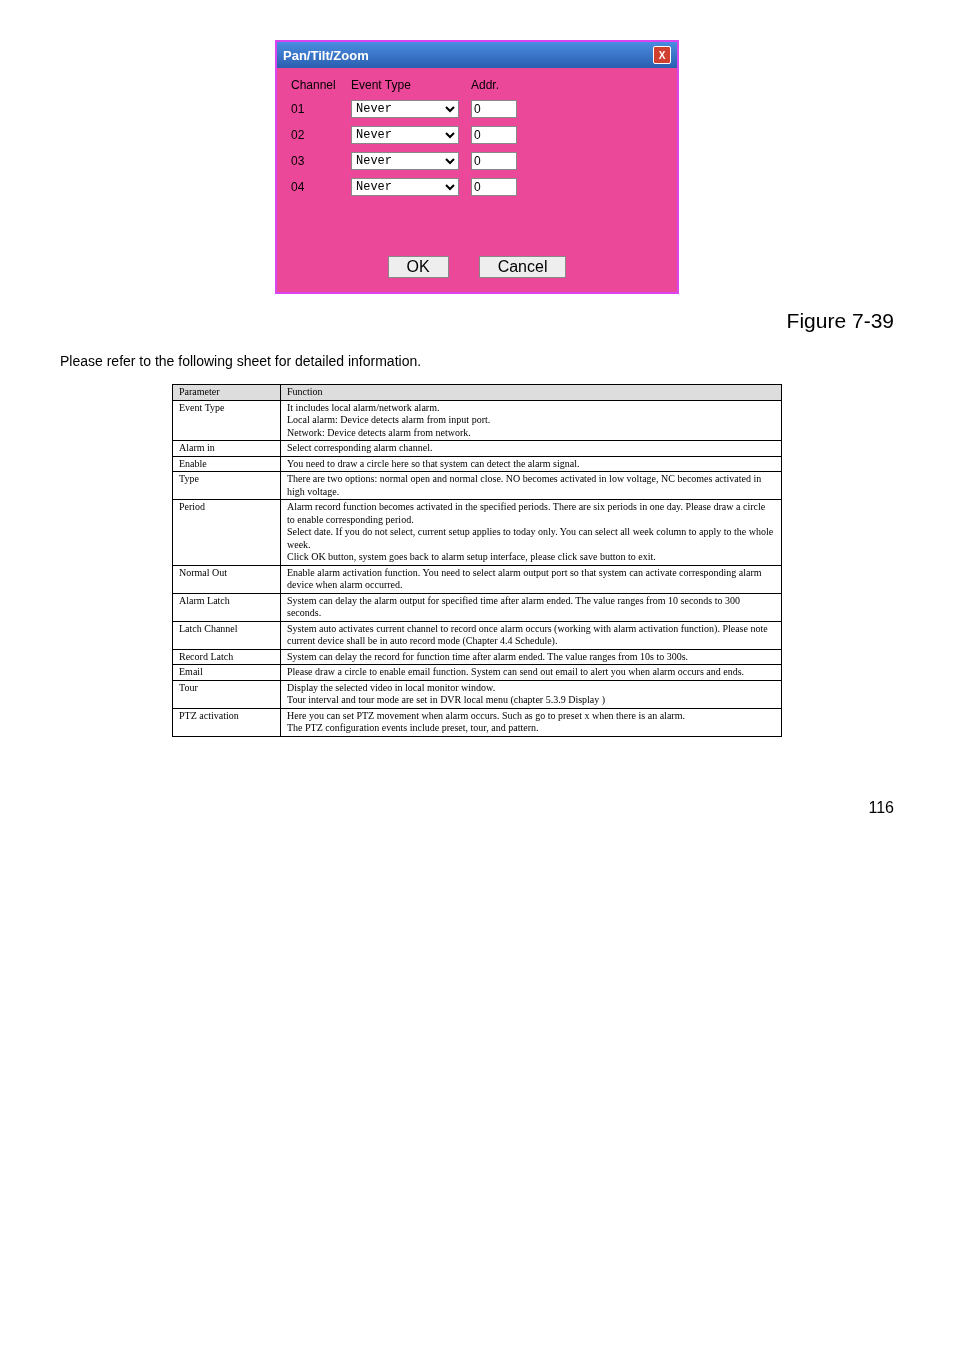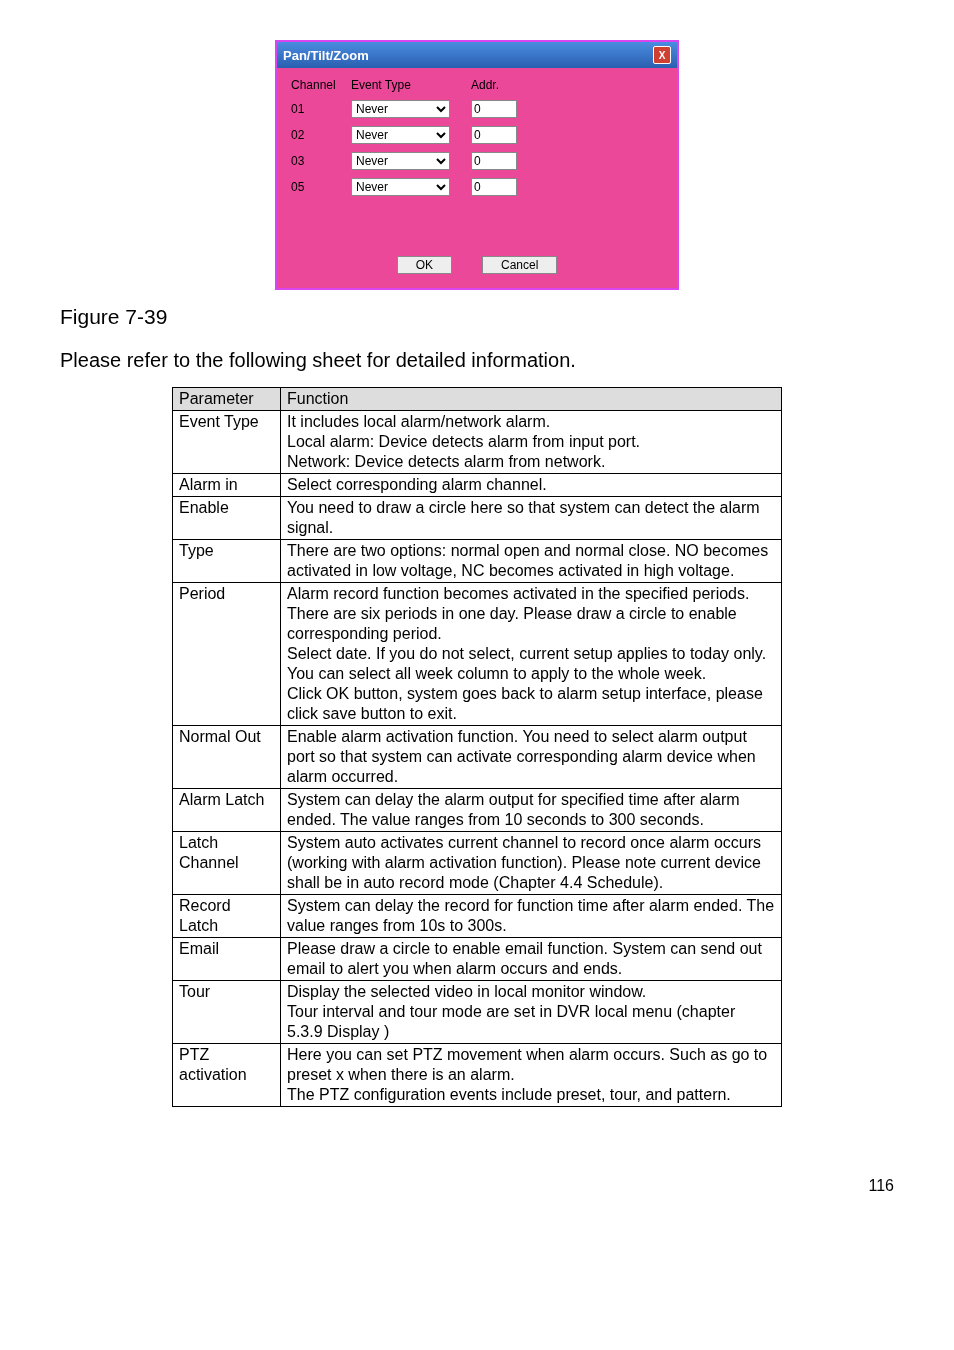--- a/index.html
+++ b/index.html
@@ -53,58 +53,60 @@
   }
   .row-head, .row {
     display: flex;
     align-items: center;
     margin-bottom: 8px;
   }
   .col-ch { width: 60px; }
   .col-et { width: 120px; }
   .col-ad { width: 60px; }
   select.et {
-    width: 99px;
+    width: 108px;
     font-size: 12px;
     background: #fff;
     border: 1px solid #888;
+    font-family: Liberation Mono, monospace;
   }
   input.addr {
     width: 40px;
     font-size: 12px;
     border: 1px solid #888;
     background: #fff;
     padding: 1px 2px;
   }
   .dialog-buttons {
     display: flex;
     justify-content: center;
     gap: 30px;
     margin-top: 60px;
   }
   .dbtn {
     padding: 1px 18px;
-    font-size: 12px;
+    font-size: 16px;
     background: #eee;
     border: 1px solid #888;
   }
   .figcaption {
-    text-align: left;
+    text-align: right;
     font-size: 21px;
     margin: 15px 0 20px 0;
   }
   .intro {
-    font-size: 20px;
+    font-size: 14px;
     margin-bottom: 15px;
   }
   table.param {
     border-collapse: collapse;
     width: 610px;
-    margin: 8px auto;
-    font-size: 16px;
+    margin: 0 auto;
+    font-size: 10px;
+    font-family: Liberation Serif, serif;
   }
   table.param td, table.param th {
     border: 1px solid #000;
     padding: 1px 6px;
     vertical-align: top;
     text-align: left;
     font-weight: normal;
     line-height: 1.25;
   }
   table.param th {
@@ -168,21 +170,21 @@
             <select class="et">
               <option>Never</option>
             </select>
           </div>
           <div class="col-ad">
             <input class="addr" value="0" style="">
           </div>
         </div>
 
         <div class="row">
-          <div class="col-ch">05</div>
+          <div class="col-ch">04</div>
           <div class="col-et">
             <select class="et">
               <option>Never</option>
             </select>
           </div>
           <div class="col-ad">
             <input class="addr" value="0" style="">
           </div>
         </div>
 

